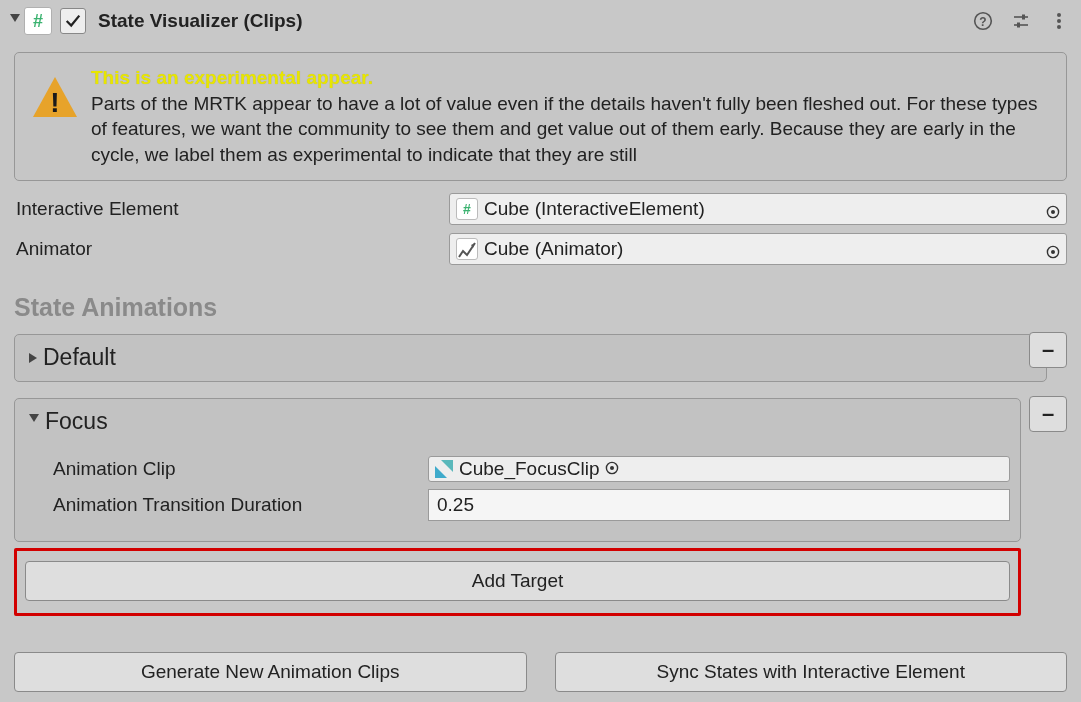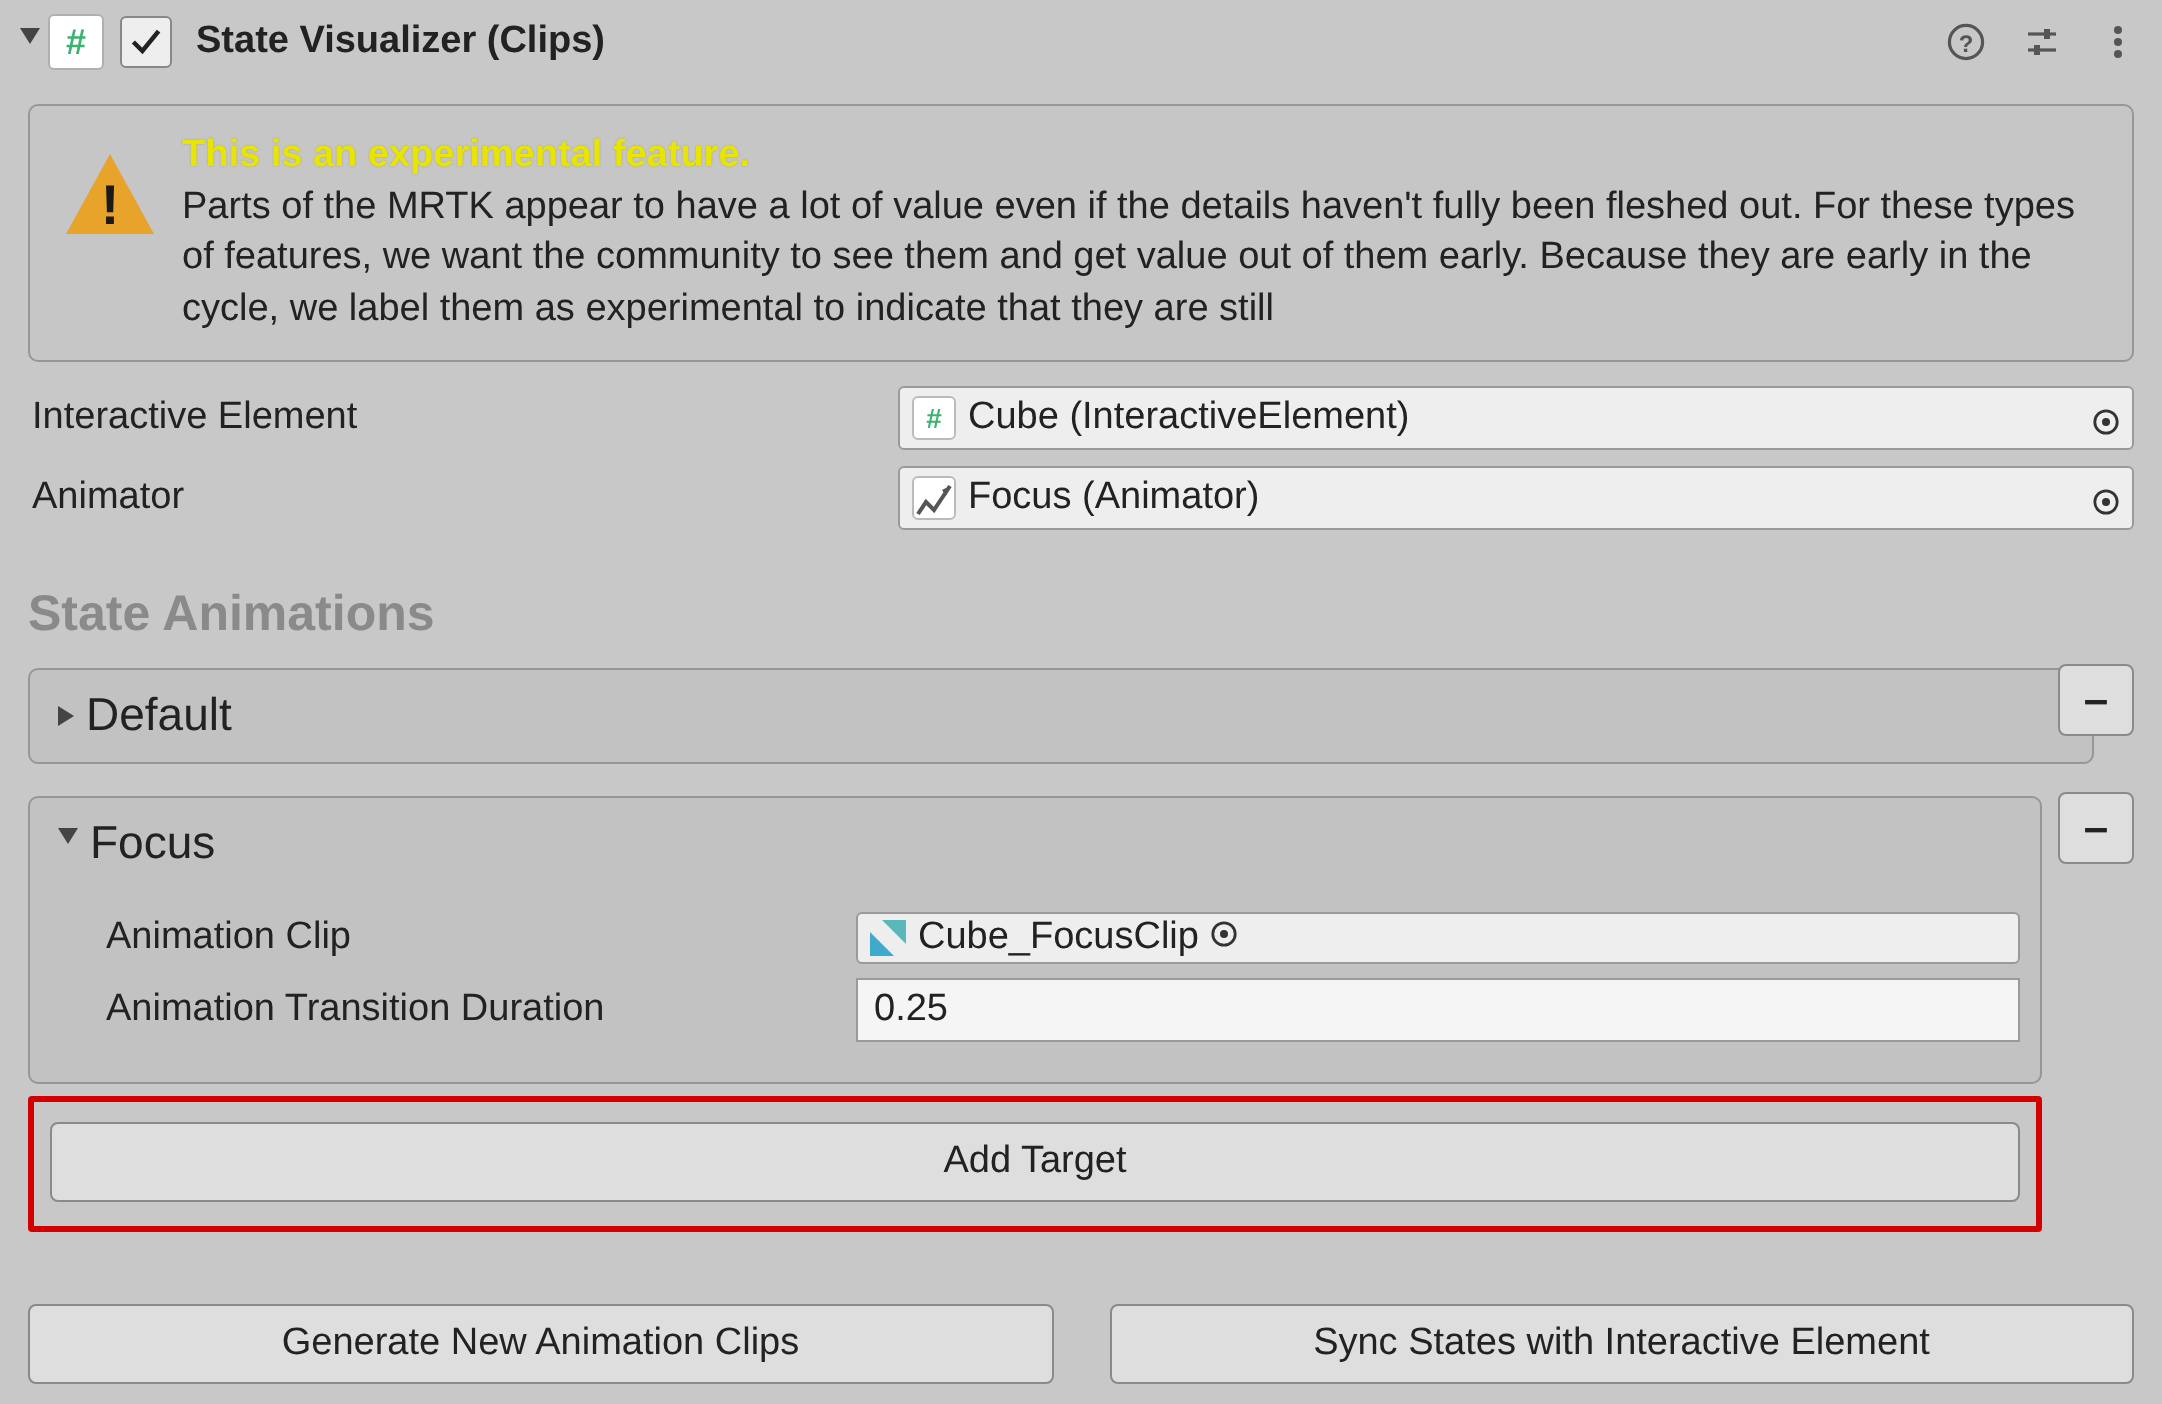--- a/index.html
+++ b/index.html
@@ -293,21 +293,21 @@
 </div>
 
 <div class="content">
 
   <div class="warn-box">
     <div class="warn-triangle">
       <div class="tri"></div>
         <div class="mark">!</div>
     </div>
     <div class="warn-text">
-      <span class="warn-title">This is an experimental feature.</span><br>
+      <span class="warn-title">This is an experimental appear.</span><br>
       <span>Parts of the MRTK appear to have a lot of value even if the details haven't fully been fleshed out. For these types of features, we want the community to see them and get value out of them early. Because they are early in the cycle, we label them as experimental to indicate that they are still</span>
     </div>
   </div>
 
   <div class="prop-row">
     <span class="prop-label">Interactive Element</span>
     <div class="obj-field">
       <span class="mini-icon script">#</span>
       <span>Cube (InteractiveElement)</span>
       <span class="picker">
@@ -321,21 +321,21 @@
 
   <div class="prop-row">
     <span class="prop-label">Animator</span>
     <div class="obj-field">
       <span class="mini-icon anim">
         <svg viewBox="0 0 20 20">
             <polyline points="2,18 6,12 10,16 18,4" stroke="#555" stroke-width="2" fill="none"></polyline>
             <polygon points="18,4 14,6 16,9" fill="#555"></polygon>
           </svg>
       </span>
-      <span>Focus (Animator)</span>
+      <span>Cube (Animator)</span>
       <span class="picker">
         <svg viewBox="0 0 14 14">
             <circle cx="7" cy="7" r="5.6" fill="none" stroke="#333" stroke-width="1.4"></circle>
             <circle cx="7" cy="7" r="2" fill="#333"></circle>
           </svg>
       </span>
     </div>
   </div>
 
   <div class="section-title">State Animations</div>

